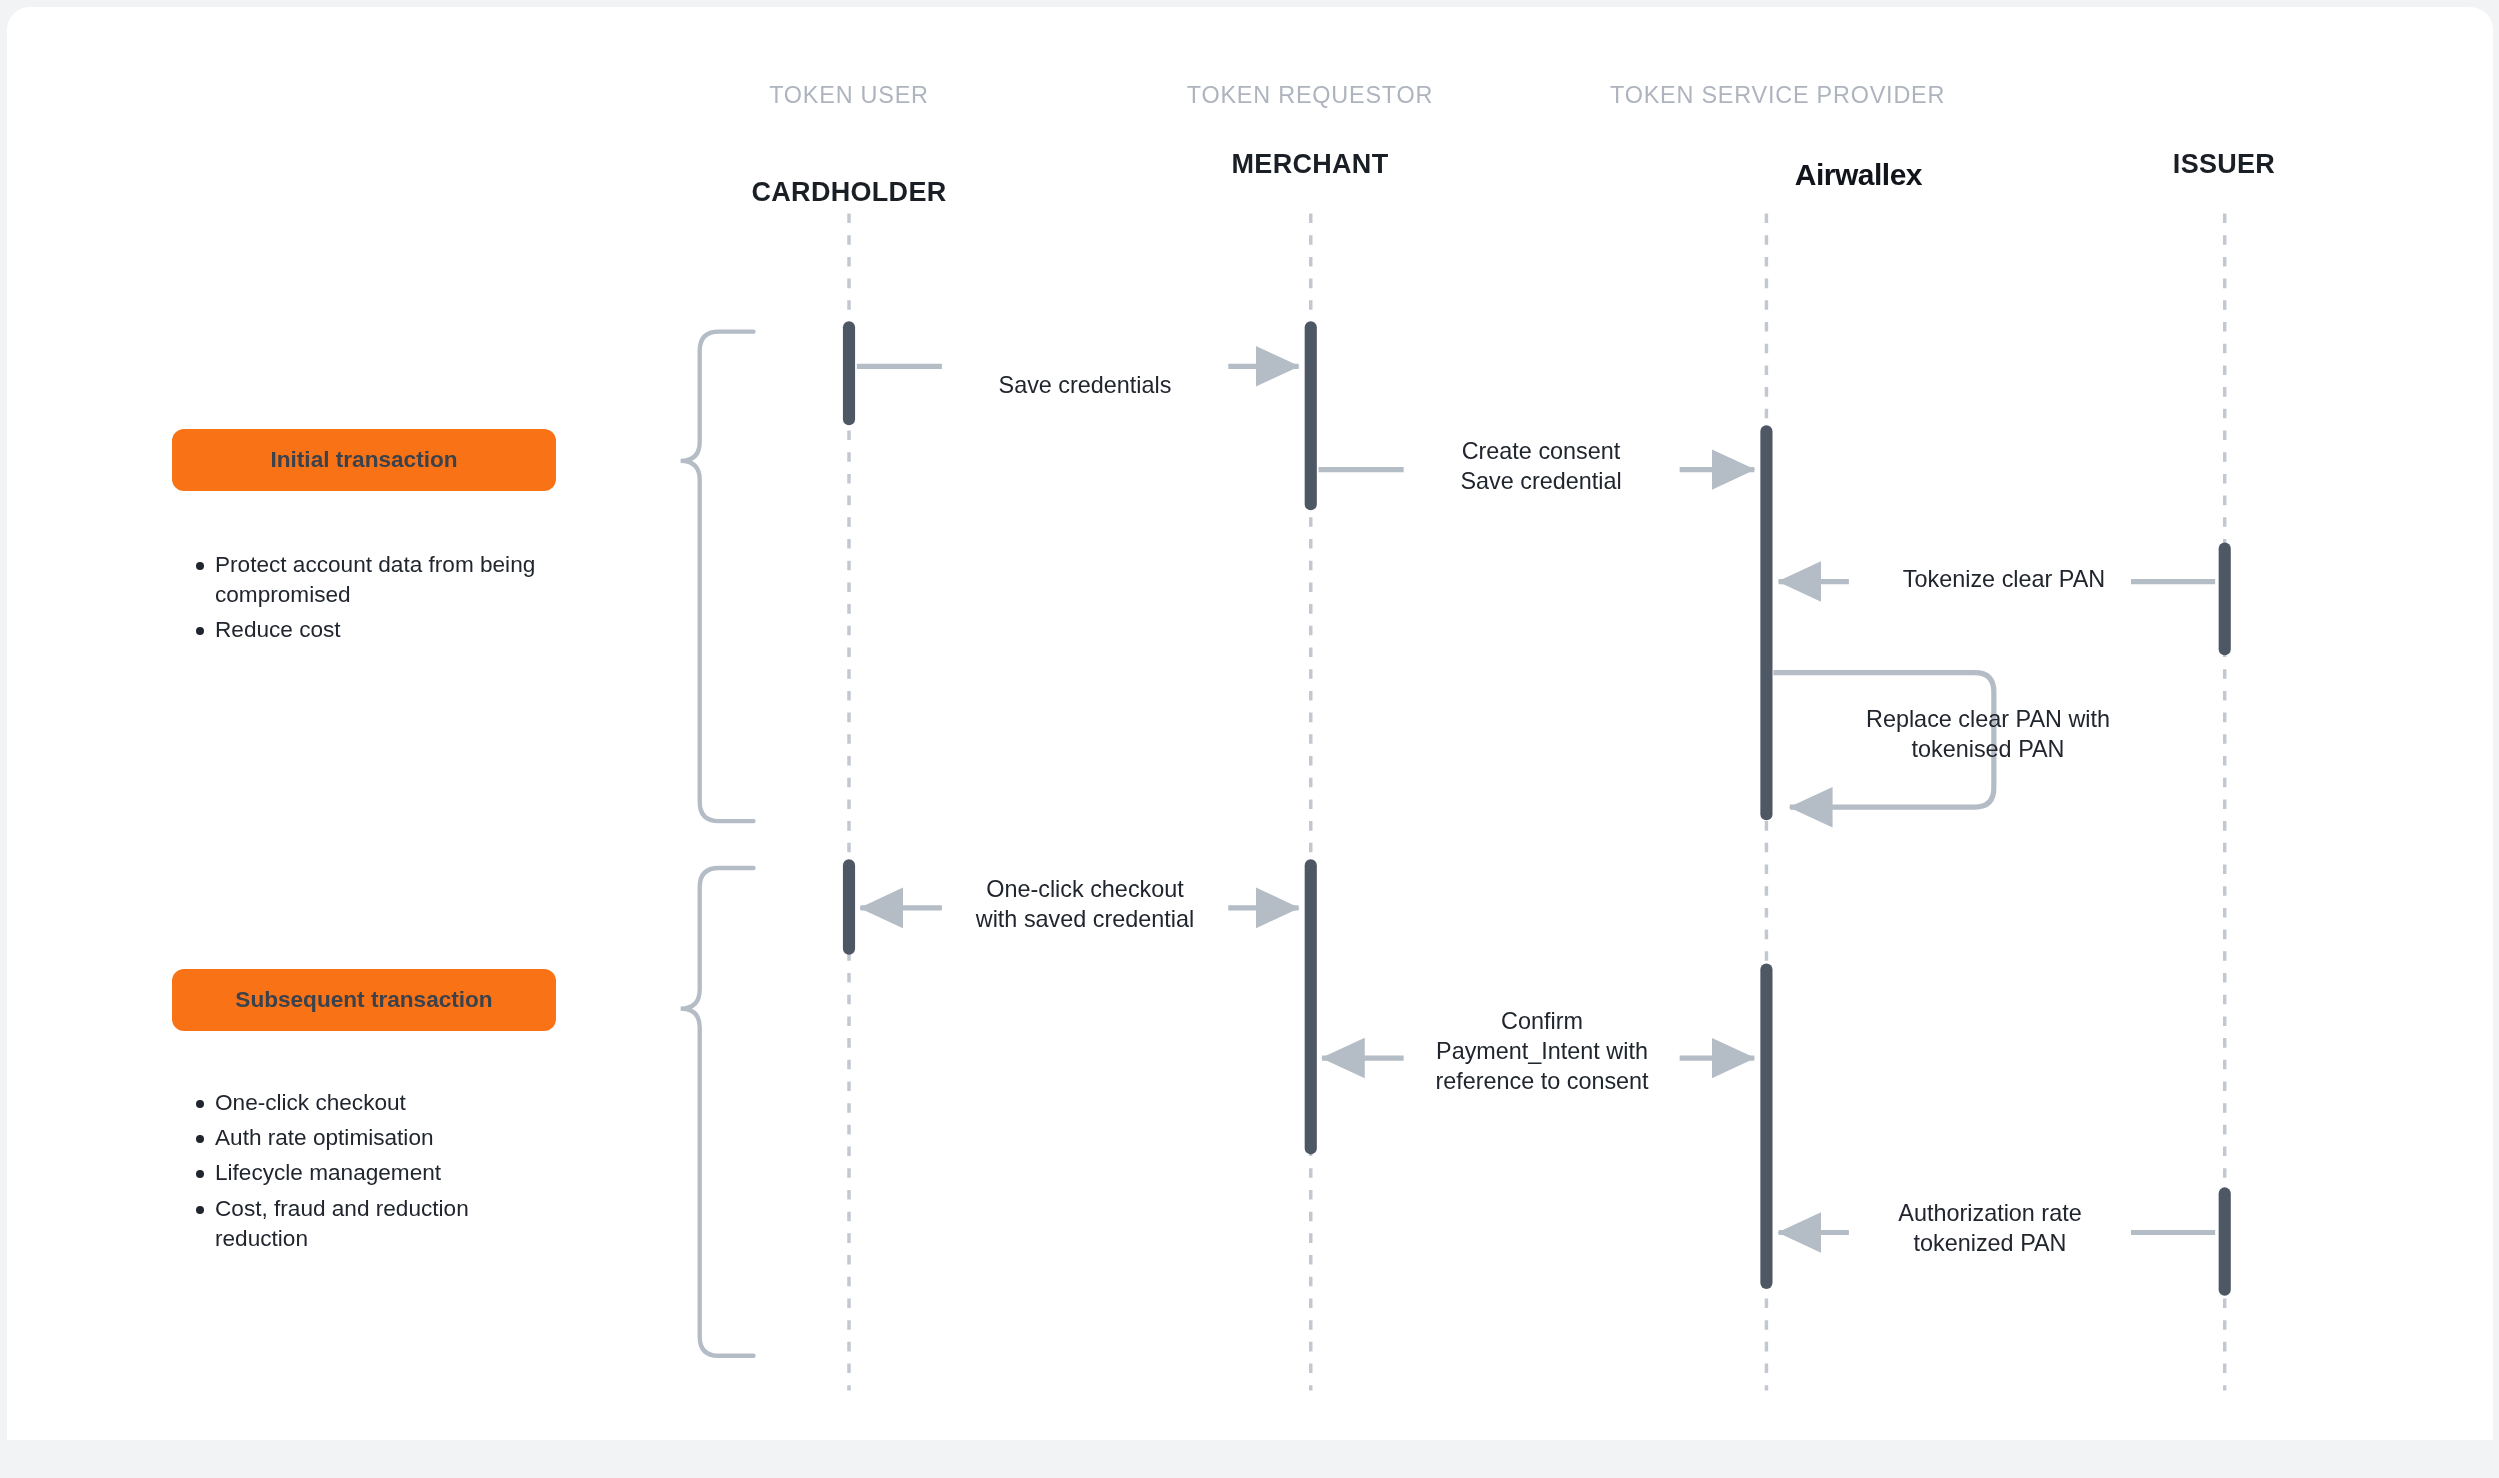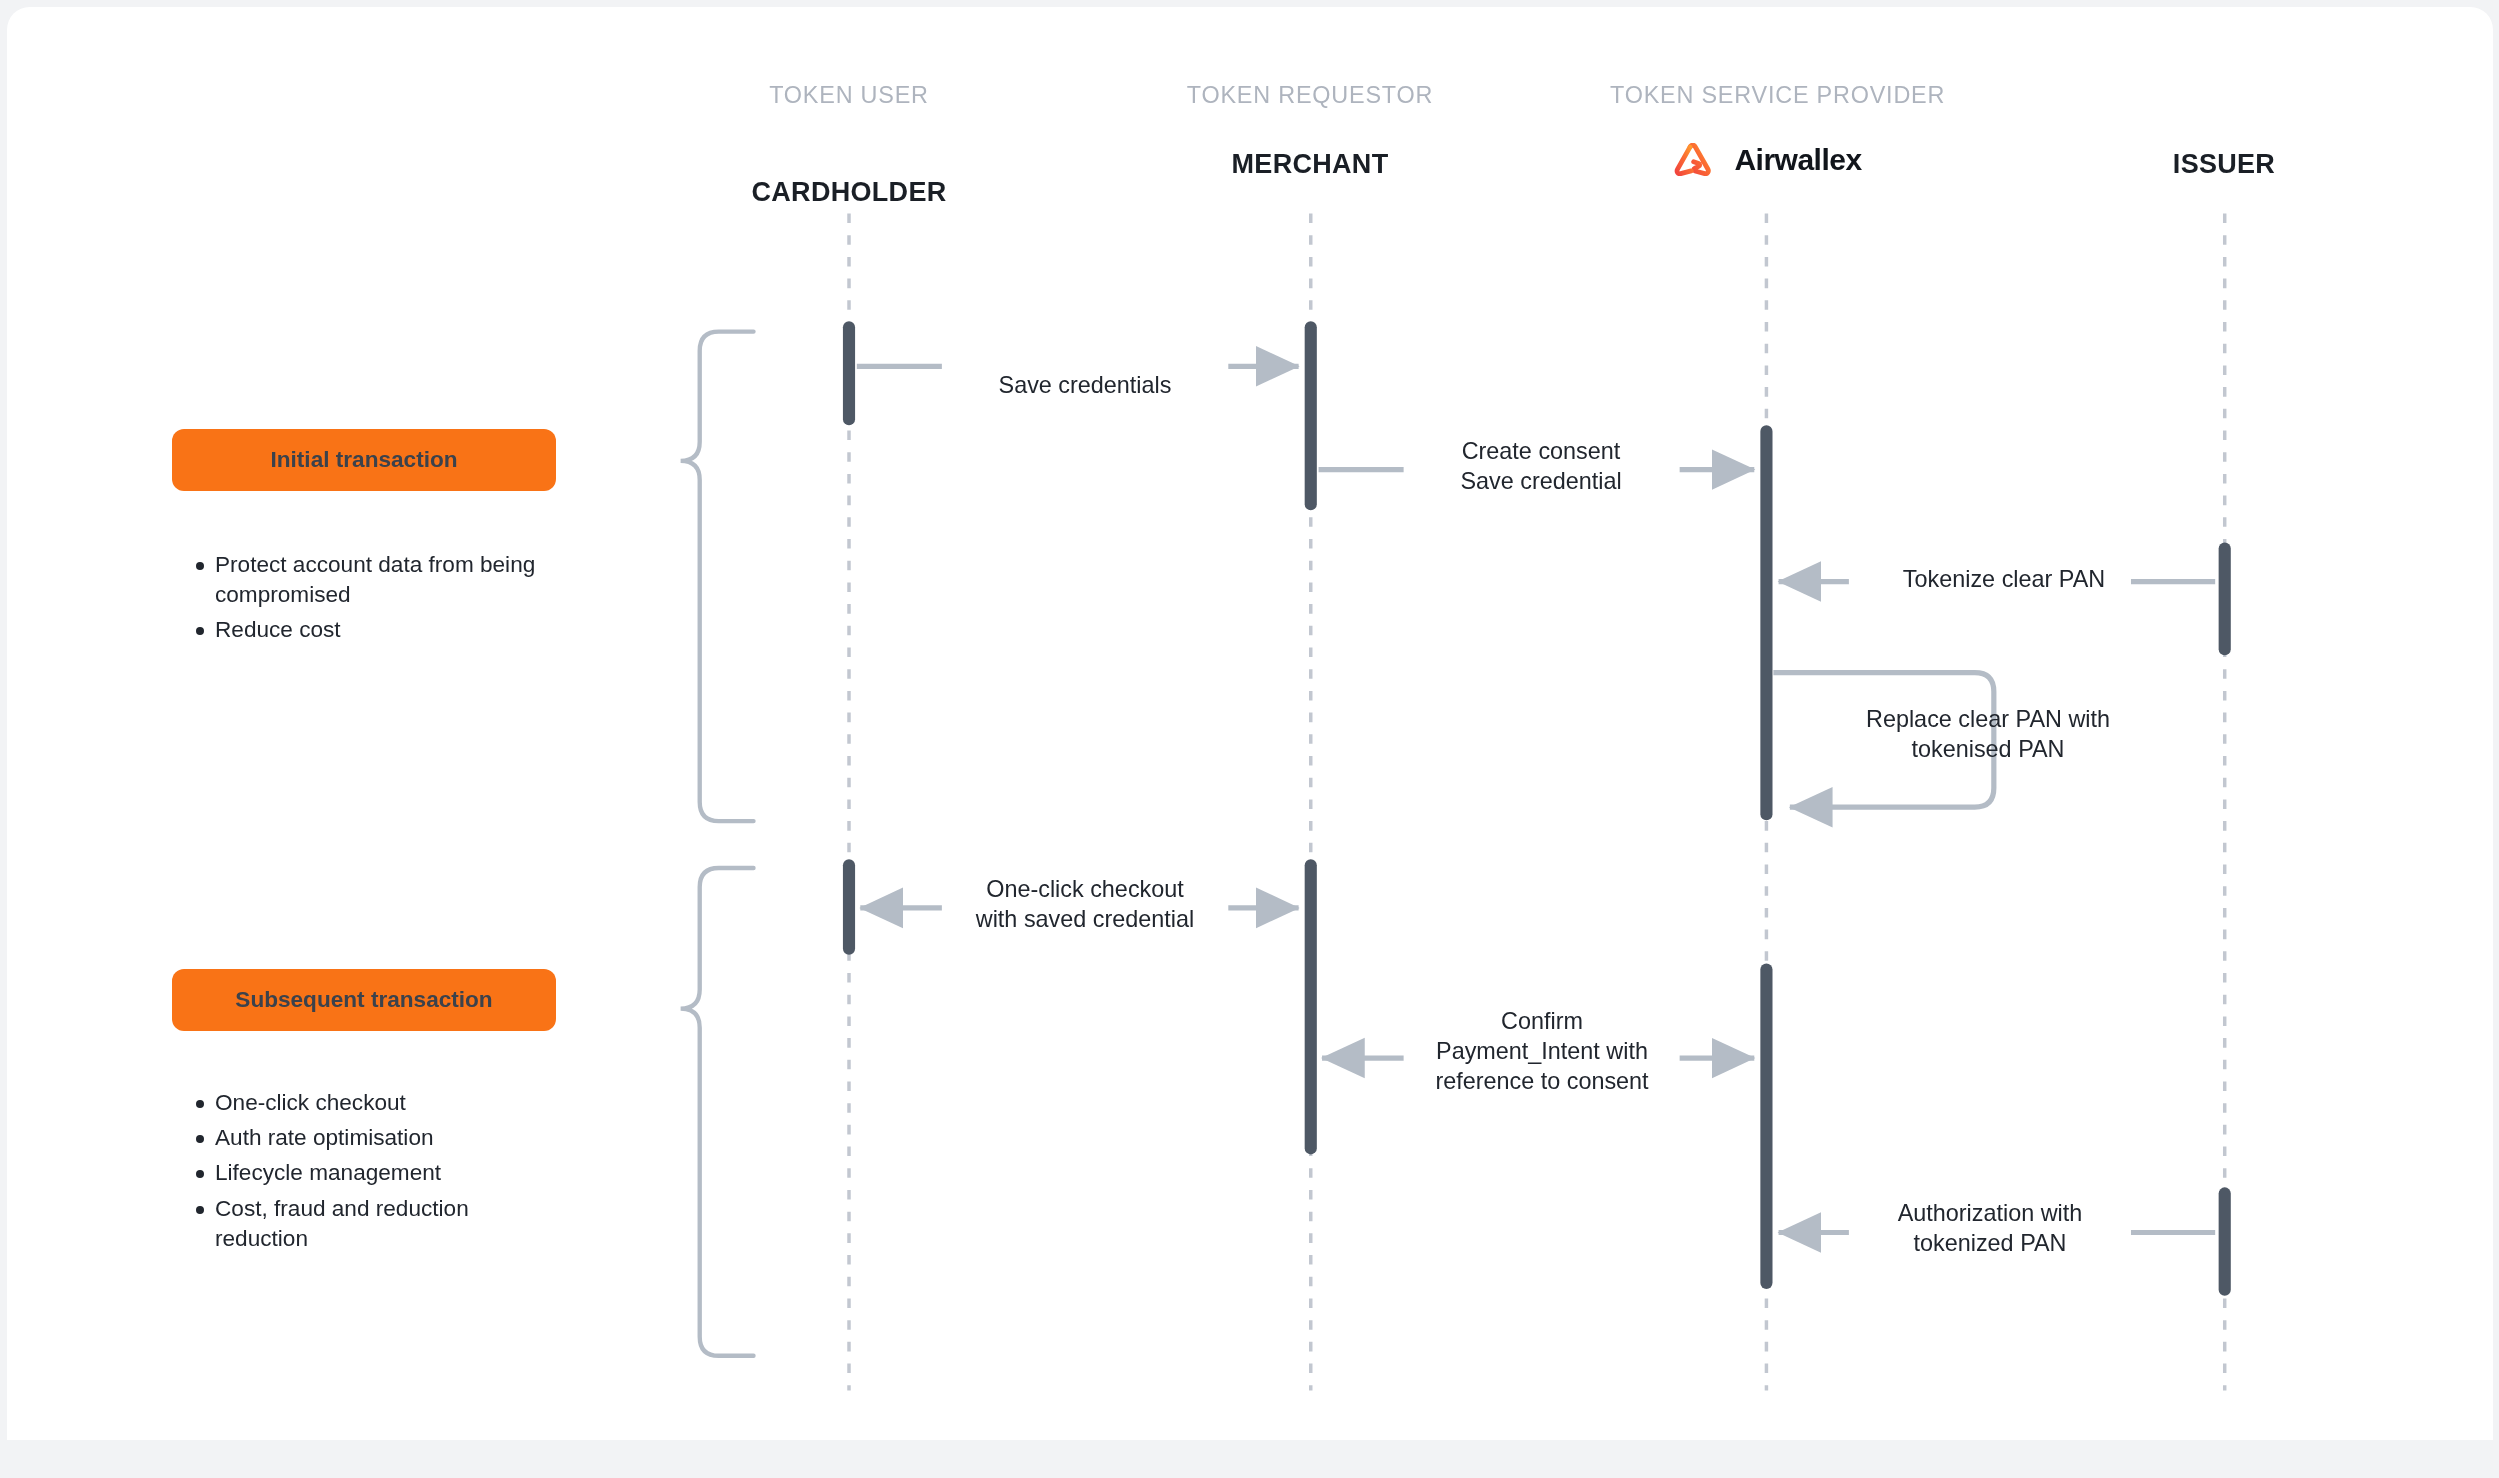--- a/index.html
+++ b/index.html
@@ -46,24 +46,25 @@
     text-align: center;
     color: #1a1f26;
     font-size: 27px;
     font-weight: 700;
     letter-spacing: 0.3px;
     white-space: nowrap;
   }
   .actor-logo {
     position: absolute;
     display: flex;
-    align-items: flex-start;
+    align-items: flex-end;
     justify-content: center;
     gap: 21px;
     white-space: nowrap;
+    flex-direction: column;
   }
   .logo-word {
     font-size: 30px;
     font-weight: 700;
     color: #11151b;
     letter-spacing: -0.5px;
   }
 
   
   .phase-chip {
@@ -232,16 +233,16 @@
   <div class="msg-label" style="left:1823px; top:705px; width:330px;">Replace clear PAN with
 tokenised PAN</div>
 
   <div class="msg-label" style="left:942px; top:875px; width:286px;">One-click checkout
 with saved credential</div>
 
   <div class="msg-label" style="left:1389px; top:1007px; width:306px;">Confirm
 Payment_Intent with
 reference to consent</div>
 
-  <div class="msg-label" style="left:1849px; top:1199px; width:282px;">Authorization with
+  <div class="msg-label" style="left:1849px; top:1199px; width:282px;">Authorization rate
 tokenized PAN</div>
 </div>
 
 
 </body></html>

